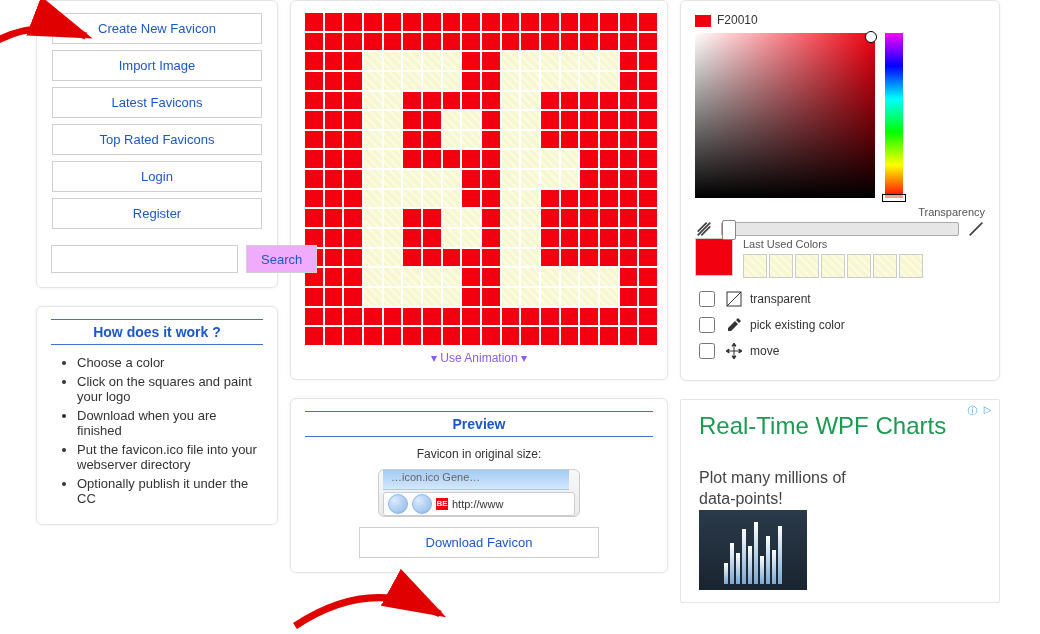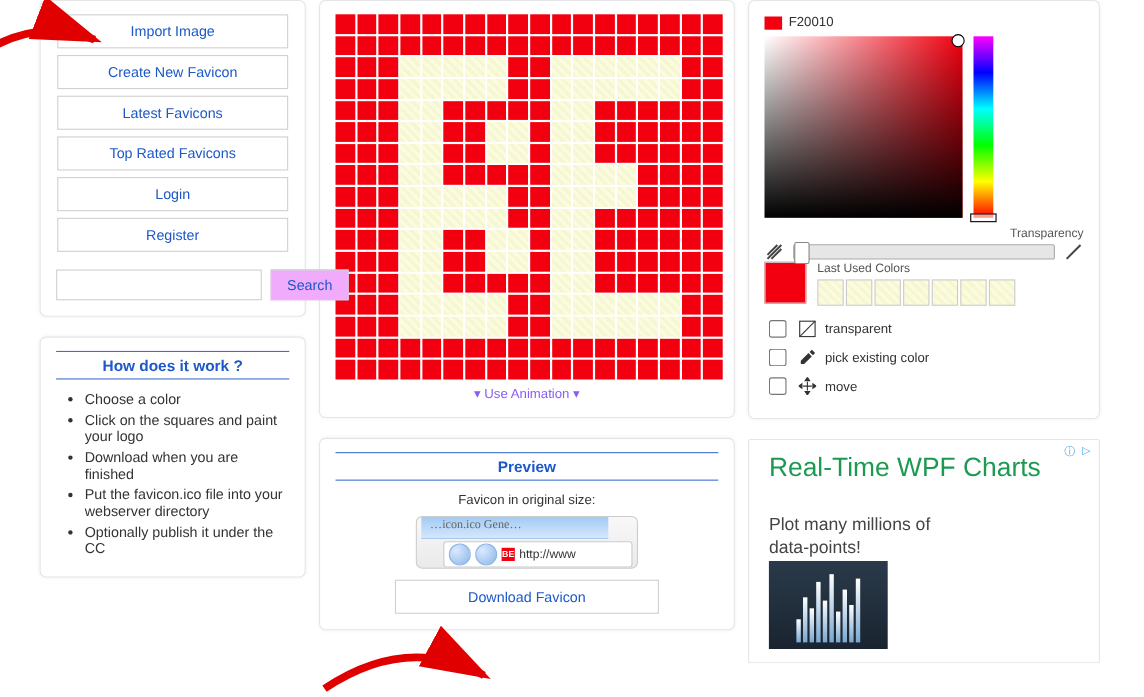--- a/index.html
+++ b/index.html
@@ -14,22 +14,22 @@
 .search-row input[type=text] { flex:1; border:1px solid #d0d0d0; height:26px; padding:0 4px; }
 .search-btn { border:1px solid #d0d0d0; background:#f0abfc; color:#1c58c7; font-size:13px; padding:4px 14px; cursor:pointer; }
 .grid { display:grid; grid-template-columns:repeat(18,1fr); gap:2px; width:352px; height:332px; margin:0 auto; }
 .cell { background:#f20010; cursor:pointer; }
 .cell.off { background:#fbfbdf; background-image:repeating-linear-gradient(45deg,#f6f6d0,#f6f6d0 3px,#fbfbdf 3px,#fbfbdf 6px); }
 .anim-link { display:block; text-align:center; color:#8b5cf6; font-size:12px; margin-top:6px; cursor:pointer;}
 .list { margin:0; padding-left:26px; font-size:13px; color:#333; }
 .list li { margin-bottom:4px; }
 .preview-note { text-align:center; font-size:12px; margin-bottom:8px; }
 .browser-mock { width:200px; height:46px; margin:0 auto 10px auto; border:1px solid #ccc; border-radius:6px; background:linear-gradient(#f8f8f8,#eaeaea); position:relative; overflow:hidden;}
-.browser-tab {position:absolute; left:4px; top:-2px; width:170px; height:22px; background:linear-gradient(#9cc8f4,#d5e7fb); border-bottom:1px solid #a8c8ee; font-size:11px; color:#666; padding:3px 8px; box-sizing:border-box;font-family:Liberation Serif, serif;}
-.browser-bar { position:absolute; top:22px; left:4px; right:4px; height:22px; background:#fff; border:1px solid #ccc; border-radius:3px; display:flex; align-items:center; padding:0 4px; gap:4px; font-size:11px;margin-left:20px;}
+.browser-tab {position:absolute; left:4px; top:-2px; width:186px; height:22px; background:linear-gradient(#9cc8f4,#d5e7fb); border-bottom:1px solid #a8c8ee; font-size:11px; color:#666; padding:3px 8px; box-sizing:border-box;}
+.browser-bar { position:absolute; top:22px; left:4px; right:4px; height:22px; background:#fff; border:1px solid #ccc; border-radius:3px; display:flex; align-items:center; padding:0 4px; gap:4px; font-size:11px;}
 .nav-circle { width:18px; height:18px; border-radius:50%; background:radial-gradient(circle at 30% 30%,#dbeaff,#8bb6e6); border:1px solid #8bb6e6;}
 .be-favicon { width:12px; height:12px; background:#f20010; color:#fff; font-size:8px; font-weight:bold; line-height:12px; text-align:center; display:inline-block;}
 .dl-btn { display:block; width:240px; margin:0 auto; border:1px solid #d0d0d0; color:#1c58c7; text-align:center; padding:7px 0; font-size:13px; background:#fff; cursor:pointer;}
 .current-color { color:#333; font-size:12px; margin-bottom:6px;}
 .current-color .sw { display:inline-block; width:16px; height:12px; background:#f20010; margin-right:6px; vertical-align:middle;}
 .picker-row { display:flex; gap:10px; }
 .sv-panel { width:180px; height:165px; position:relative; background:linear-gradient(to top,#000,rgba(0,0,0,0)),linear-gradient(to right,#fff,#f20010); cursor:crosshair;}
 .sv-handle { position:absolute; top:-2px; right:-2px; width:10px; height:10px; border:1px solid #000; background:#fff; border-radius:50%;}
 .hue-bar { width:18px; height:165px; background:linear-gradient(to bottom,#f0f,#00f,#0ff,#0f0,#ff0,#f00); position:relative; cursor:pointer;}
 .hue-handle { position:absolute; bottom:-4px; left:-3px; right:-3px; height:6px; border:1px solid #000; background:rgba(255,255,255,0.6);}
@@ -57,22 +57,22 @@
 .arrow { position:absolute; pointer-events:none; z-index:40;}
 .arrow svg { overflow:visible;}
 </style>
 </head>
 <body>
 
 <div class="columns" style="padding-top:0;">
 
   <div class="col-left">
     <div class="panel" style="position:relative;">
+      <button class="menu-btn">Create New Favicon</button>
       <button class="menu-btn">Import Image</button>
-      <button class="menu-btn">Create New Favicon</button>
       <button class="menu-btn">Latest Favicons</button>
       <button class="menu-btn">Top Rated Favicons</button>
       <button class="menu-btn">Login</button>
       <button class="menu-btn">Register</button>
       <div class="search-row">
         <input type="text" value="" style="">
         <button class="search-btn">Search</button>
       </div>
     </div>
 

